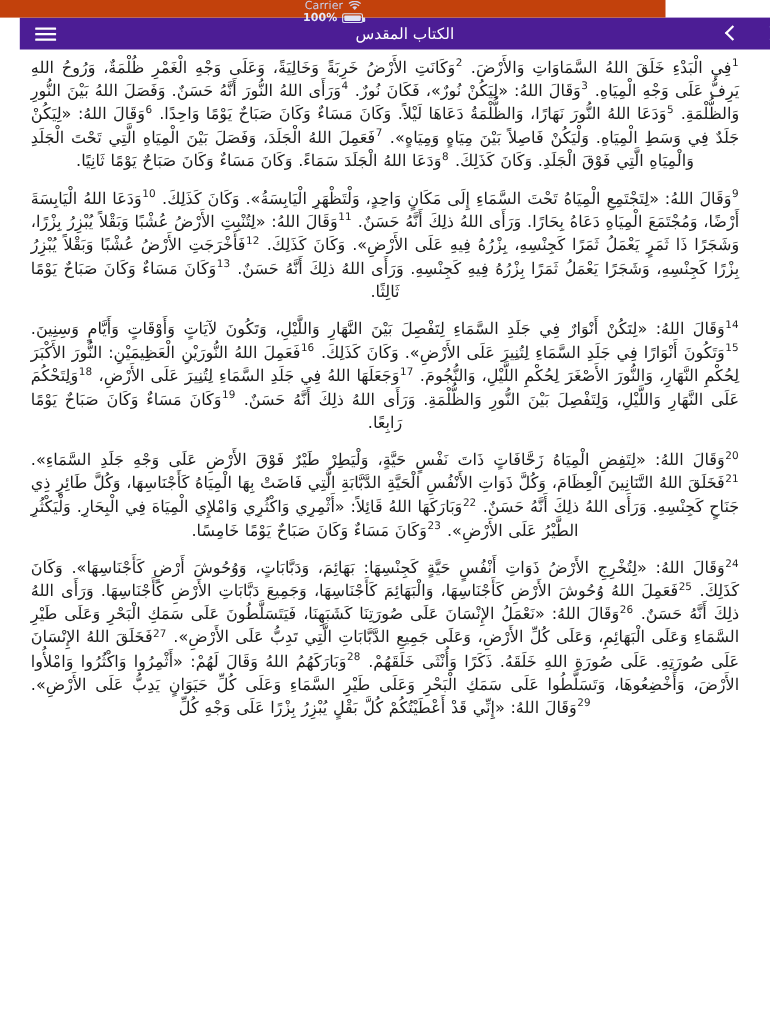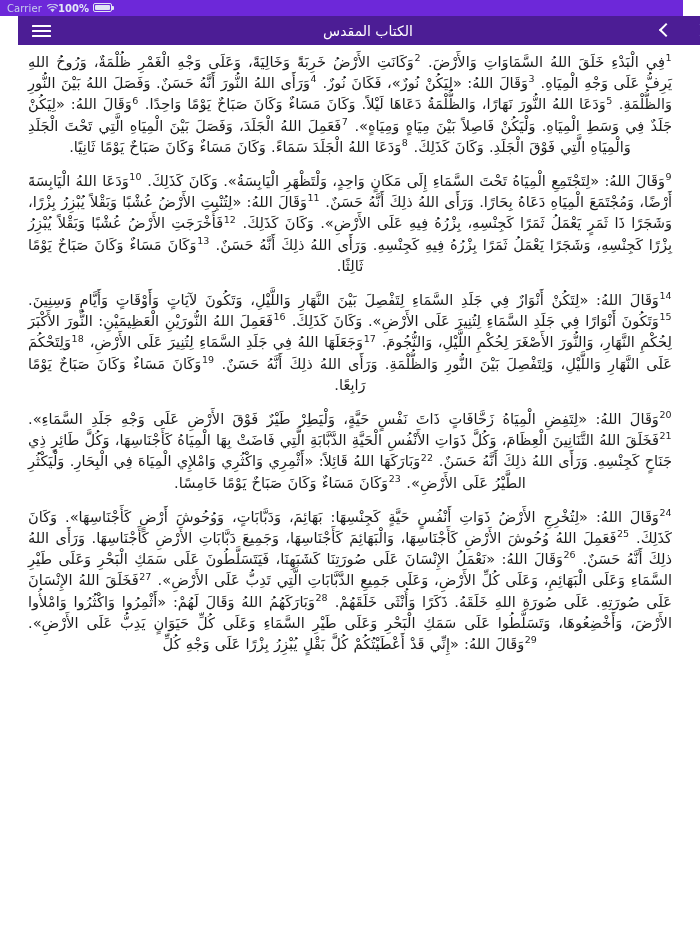--- a/index.html
+++ b/index.html
@@ -18,49 +18,50 @@
     width: 700px;
     height: 934px;
     background: #ffffff;
     overflow: hidden;
   }
 
   
   .status-bar {
     position: absolute;
     top: 0; left: 0;
-    width: 683px;
+    width: 605px;
     height: 16px;
-    background: #6d28d9;
+    background: #c2410c;
     display: flex;
     align-items: center;
     direction: ltr;
     padding: 0 7px;
     color: #cdd4ee;
     font-size: 10px;
     letter-spacing: .1px;
     z-index: 5;
+    flex-direction: column;
   }
   .status-left {
     display: flex;
     align-items: center;
     gap: 5px;
     flex: 0 0 auto;
   }
   .status-center {
     flex: 1 1 auto;
     text-align: center;
     color: #e4e8f7;
     font-size: 10px;
     font-weight: bold;
   }
   .status-right {
     flex: 0 0 auto;
     display: flex;
-    align-items: flex-start;
+    align-items: center;
     gap: 4px;
     color: #e4e8f7;
     font-size: 10px;
     font-weight: bold;
   }
   .carrier-label { color: #c8d0ec; font-size: 10px; }
   .wifi-glyph {
     display: inline-block;
     width: 11px; height: 9px;
     position: relative;

